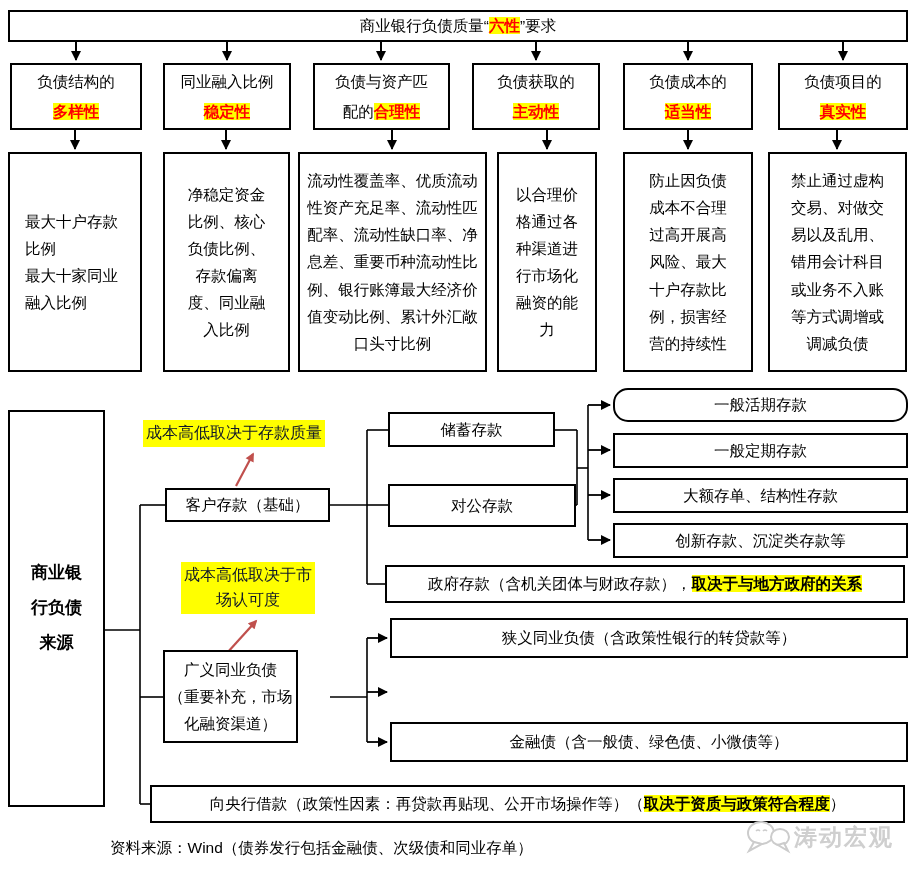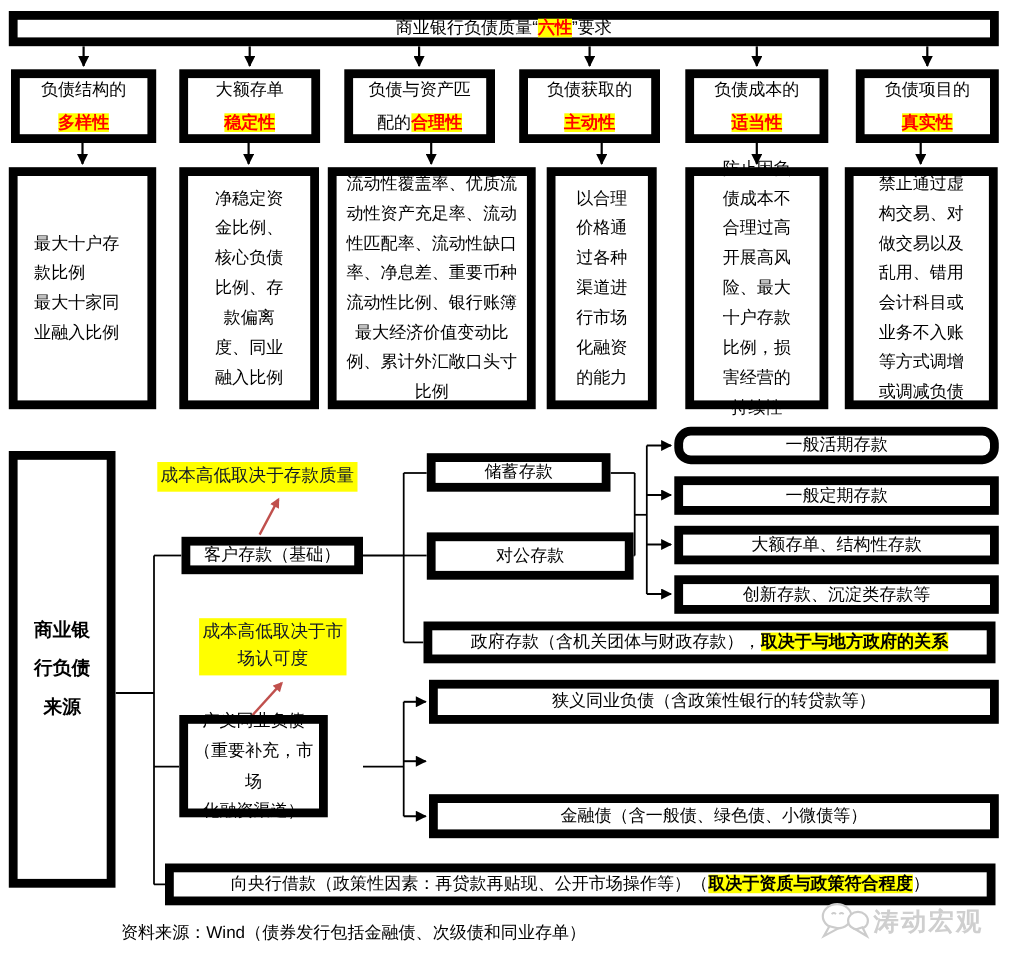--- a/index.html
+++ b/index.html
@@ -1,19 +1,19 @@
 <!DOCTYPE html>
 <html><head>
 <meta charset="utf-8">
 <style>
   html,body{margin:0;padding:0;background:#fff;}
   #canvas{position:relative;width:920px;height:872px;background:#fff;
           font-family:"Liberation Sans",sans-serif;color:#000;overflow:hidden;}
   svg.overlay{position:absolute;left:0;top:0;pointer-events:none;}
-  .box{position:absolute;border:8px solid #000000;background:#fff;
+  .box{position:absolute;border:2px solid #000000;background:#fff;
        display:flex;align-items:center;justify-content:center;
        text-align:center;font-size:15.5px;line-height:1.75;box-sizing:border-box;}
   .box .txt{white-space:pre-line;}
   .hdr{line-height:1.9;font-size:15.5px;}
   .hl-red{background:#FFFF00;color:#FF0000;font-weight:bold;}
   .hl-blk{background:#FFFF00;color:#000;font-weight:bold;}
   .det-left{justify-content:flex-start;text-align:left;padding:12px 15px;}
   .det-pad-sm{padding:0 7px;}
   .det-pad-md{padding:0 16px;}
   .det-pad-lg{padding:0 20px;}
@@ -94,21 +94,21 @@
 
   <div class="box" style="left:8px;top:10px;width:900px;height:32px;">
     <span class="txt"><span>商业银行负债质量“</span><span class="hl-red">六性</span><span>”要求</span></span>
   </div>
 
   <div class="box hdr" style="left:10px;top:63px;width:132px;height:67px;">
     <span class="txt"><span>负债结构的
 </span><span class="hl-red">多样性</span></span>
   </div>
   <div class="box hdr" style="left:163px;top:63px;width:128px;height:67px;">
-    <span class="txt"><span>大额存单
+    <span class="txt"><span>同业融入比例
 </span><span class="hl-red">稳定性</span></span>
   </div>
   <div class="box hdr" style="left:313px;top:63px;width:137px;height:67px;">
     <span class="txt"><span>负债与资产匹
 配的</span><span class="hl-red">合理性</span></span>
   </div>
   <div class="box hdr" style="left:472px;top:63px;width:128px;height:67px;">
     <span class="txt"><span>负债获取的
 </span><span class="hl-red">主动性</span></span>
   </div>

